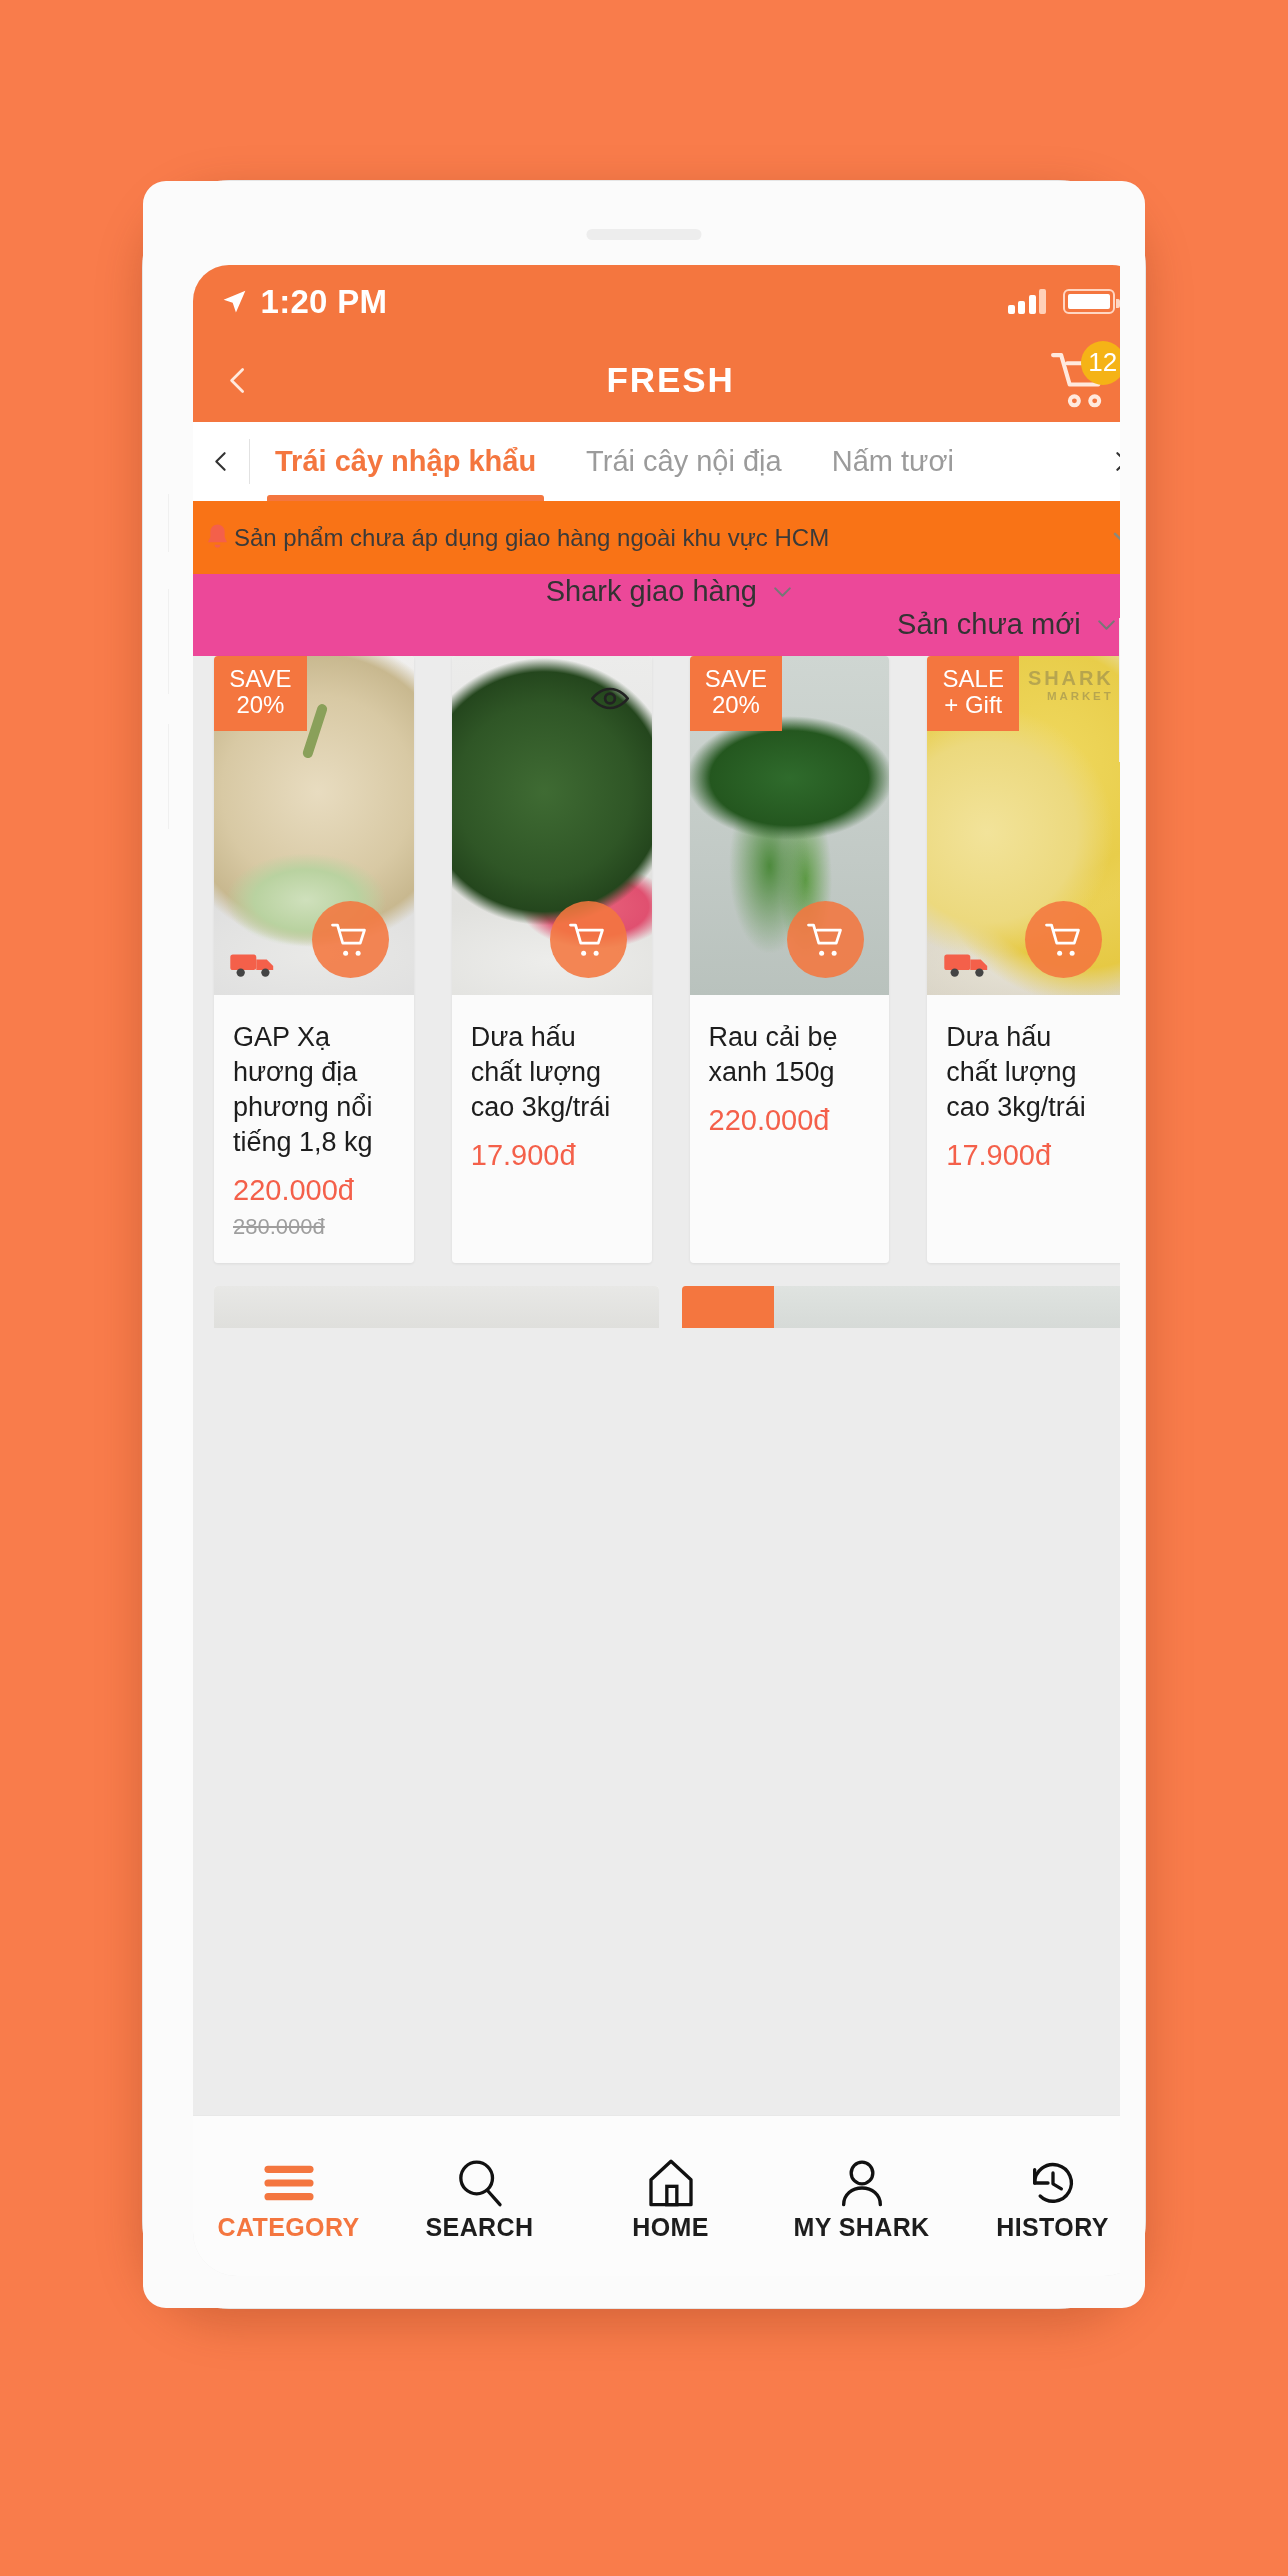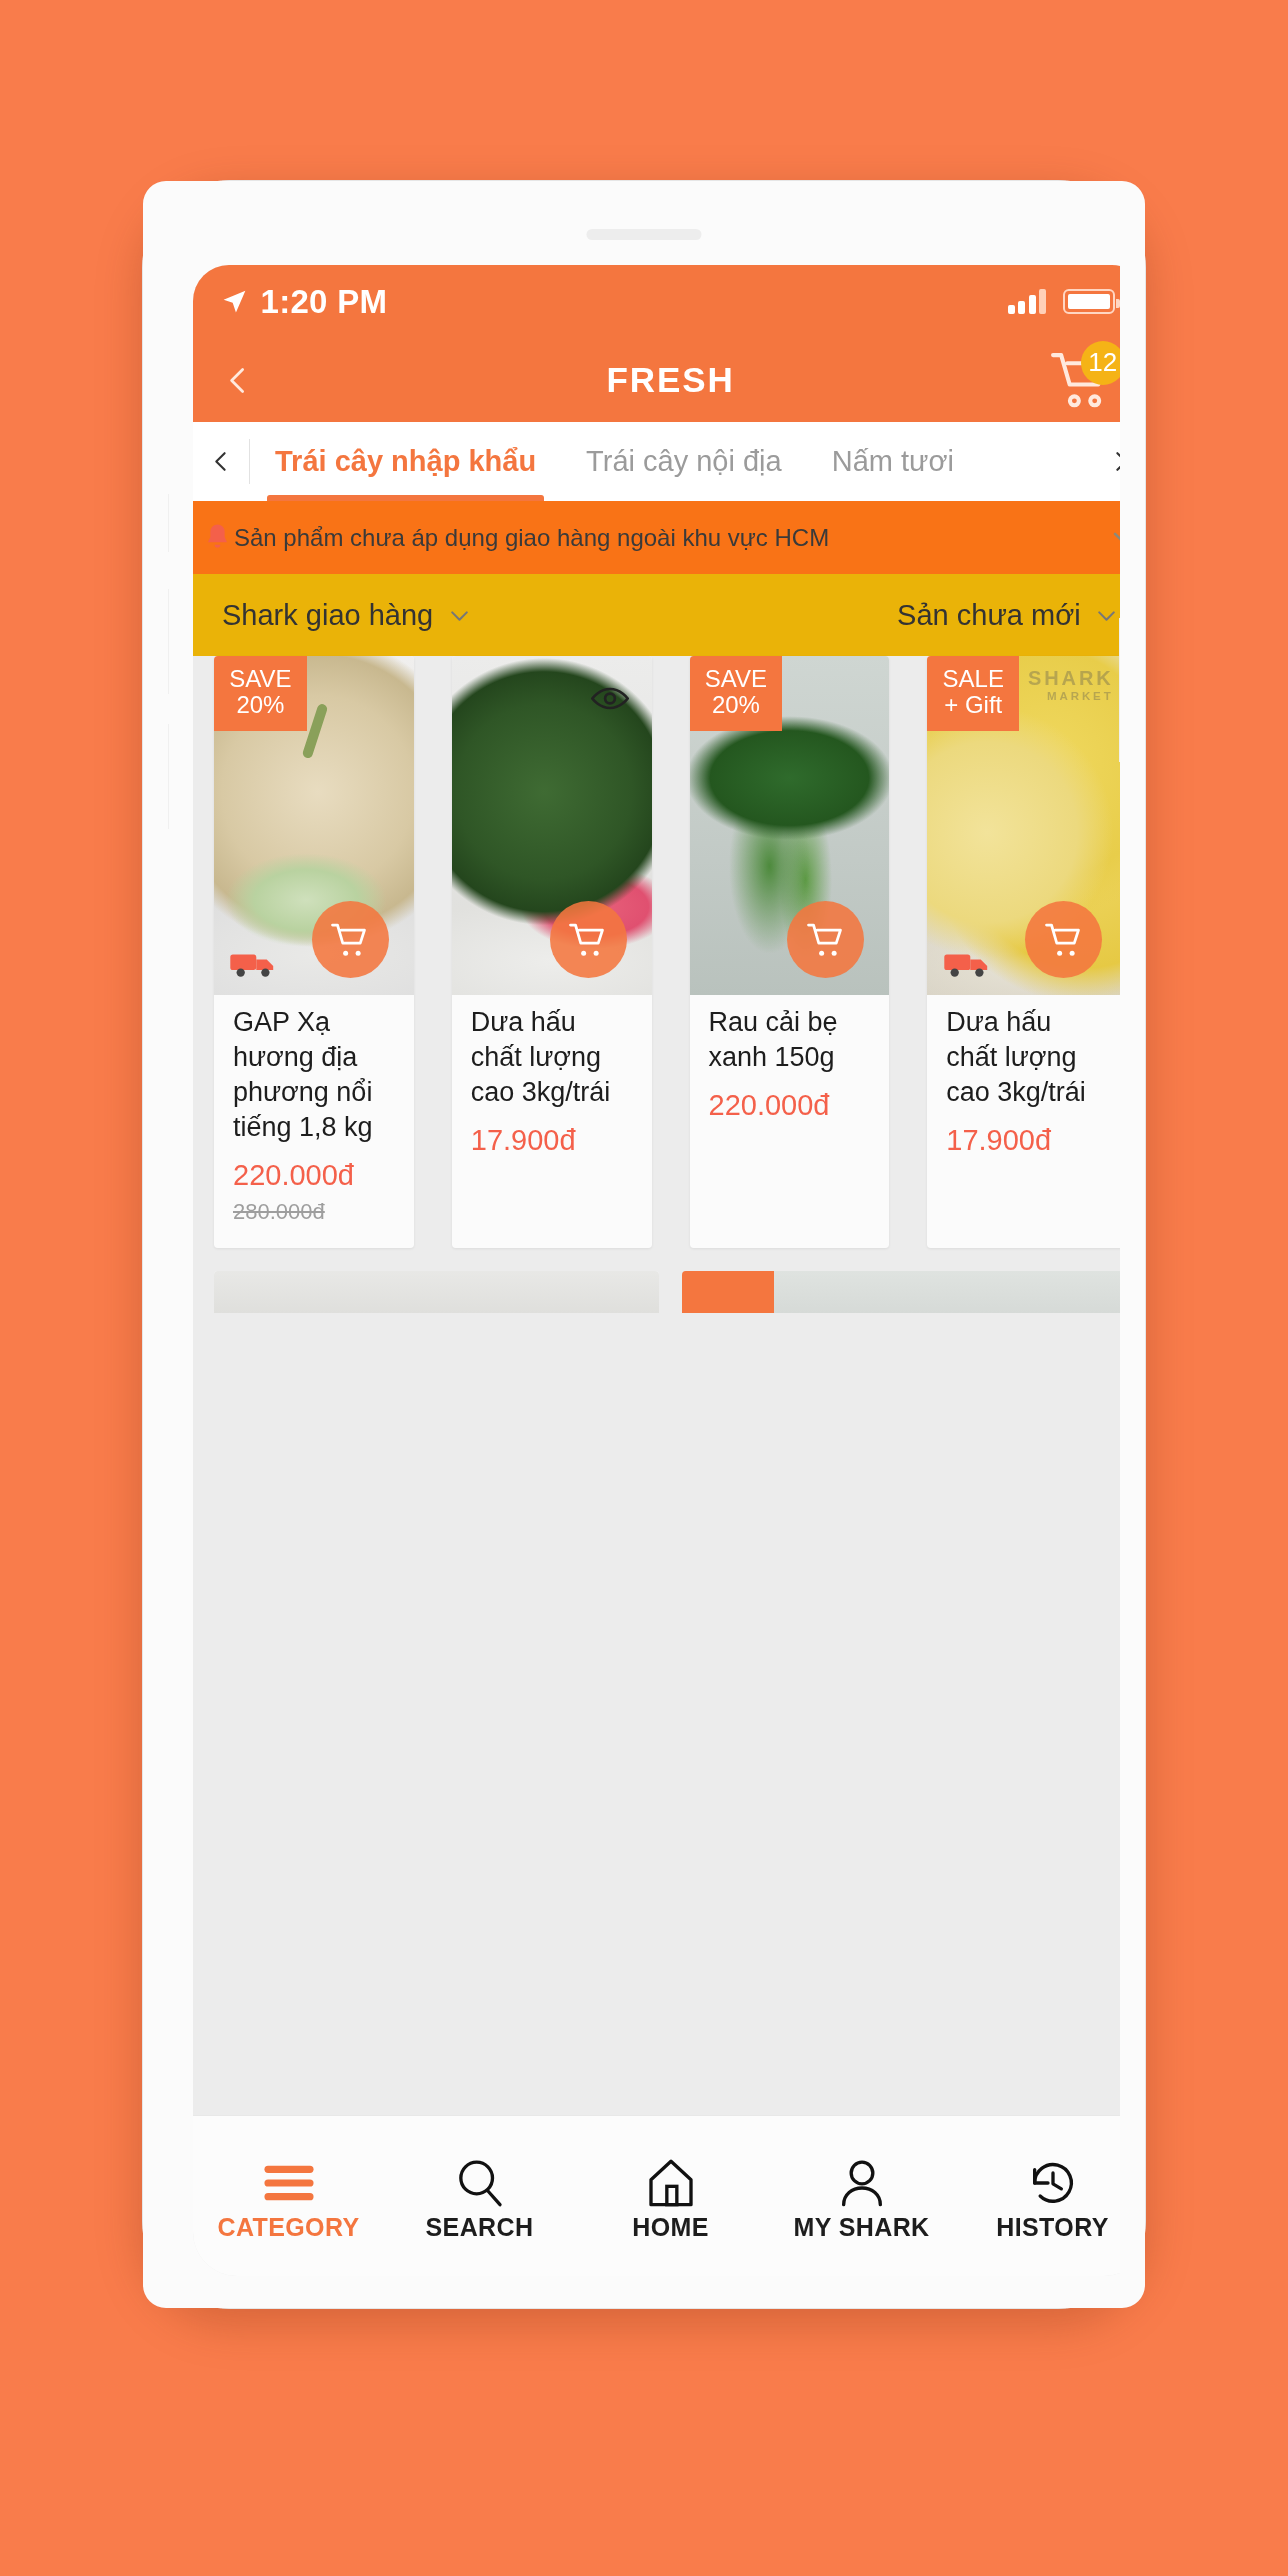--- a/index.html
+++ b/index.html
@@ -177,23 +177,24 @@
   .bell-icon { width: 29px; height: 31px; flex: none; }
   .notice-text {
     font-size: 24px; color: #3a3a3a;
     white-space: nowrap; overflow: hidden;
   }
   .notice-chevron { margin-left: auto; width: 29px; height: 29px; flex:none; }
 
   
   .filters {
     height: 82px;
-    background: #eab308;
+    background: #ec4899;
     display: flex; align-items: center;
-    padding: 8px 29px;
+    padding: 1px 29px;
+    flex-direction: column;
   }
   .filter {
     display: flex; align-items: center; gap: 13.4px;
     font-size: 29px; color: #333;
   }
   .filter.right { margin-left: auto; }
   .filter svg { width: 25px; height: 25px; }
 
   
   .grid {
@@ -238,21 +239,21 @@
     position: absolute; right: 25px; bottom: 17px;
     width: 77px; height: 77px; border-radius: 50%;
     background: rgba(244,118,63,.88);
     display: flex; align-items: center; justify-content: center;
     z-index: 5;
   }
   .truck {
     position: absolute; left: 15.3px; bottom: 15.3px;
     width: 52px; height: 33px; z-index: 4;
   }
-  .card-body { padding: 10px 19px 23px; }
+  .card-body { padding: 25px 19px 23px; }
   .p-title {
     font-size: 27px; color: #1d1d1d;
     line-height: 1.3;
     min-height: 71px;
   }
   .p-price {
     font-size: 29px; color: #F4604A;
     margin-top: 13.4px;
   }
   .p-old {

